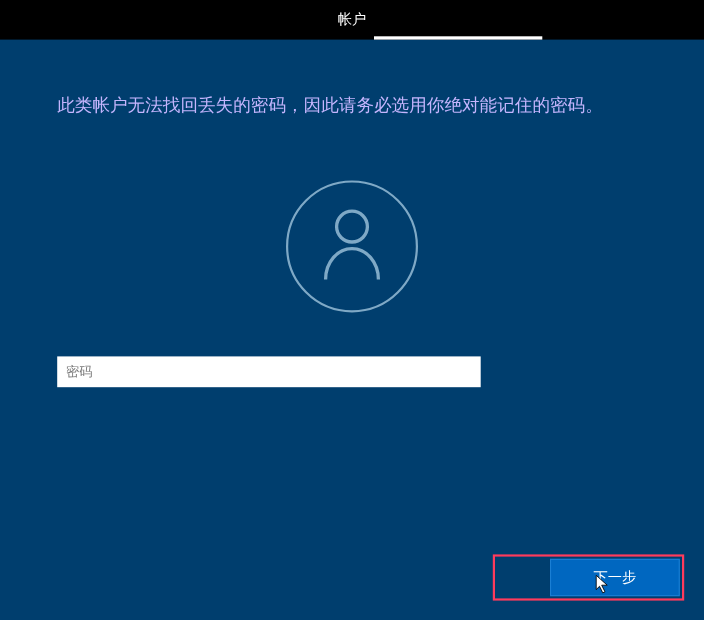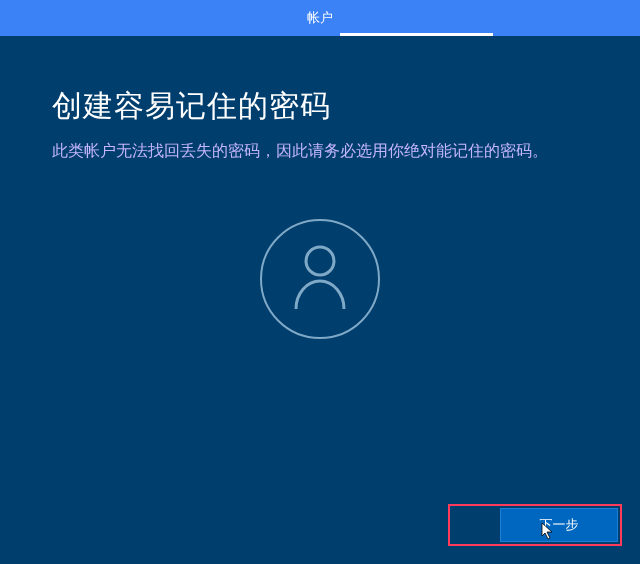--- a/index.html
+++ b/index.html
@@ -11,21 +11,21 @@
       width: 640px;
       height: 564px;
       background: #003e6e;
       font-family: "Microsoft YaHei", "Segoe UI", sans-serif;
       overflow: hidden;
       position: relative;
     }
     .top-bar {
       width: 100%;
       height: 36px;
-      background: #3b82f6;
+      background: #000000;
       display: flex;
       align-items: center;
       justify-content: center;
       position: relative;
     }
     .tab-label {
       color: #fff;
       font-size: 13px;
       text-align: center;
       position: relative;
@@ -121,34 +121,34 @@
   </style>
 </head>
 <body>
 
 <div class="top-bar">
   <span class="tab-label">帐户</span>
   <div class="tab-underline"></div>
 </div>
 
 <div class="content">
-  <h1 class="title">创建容易记住的密码</h1>
   <p class="subtitle">此类帐户无法找回丢失的密码，因此请务必选用你绝对能记住的密码。</p>
 
   <div class="avatar-wrap">
     <div class="avatar-circle">
       <span>
         <svg viewBox="0 0 60 68">
           <circle cx="30" cy="18" r="14" fill="none" stroke="#7fa9c6" stroke-width="3"></circle>
           <path d="M 6 66 A 24 28 0 0 1 54 66" fill="none" stroke="#7fa9c6" stroke-width="3"></path>
         </svg>
       </span>
     </div>
   </div>
 
+  <input type="text" class="password-input" placeholder="密码" style="">
 </div>
 
 <div class="next-button-wrap">
   <button class="next-button">
     <span>下一步</span>
     <span class="cursor">
       <svg viewBox="0 0 14 18">
         <path d="M 1 1 L 1 14 L 4 11 L 7 17 L 9 16 L 6 10 L 11 10 Z" fill="#fff" stroke="#000" stroke-width="0.8"></path>
       </svg>
     </span>

